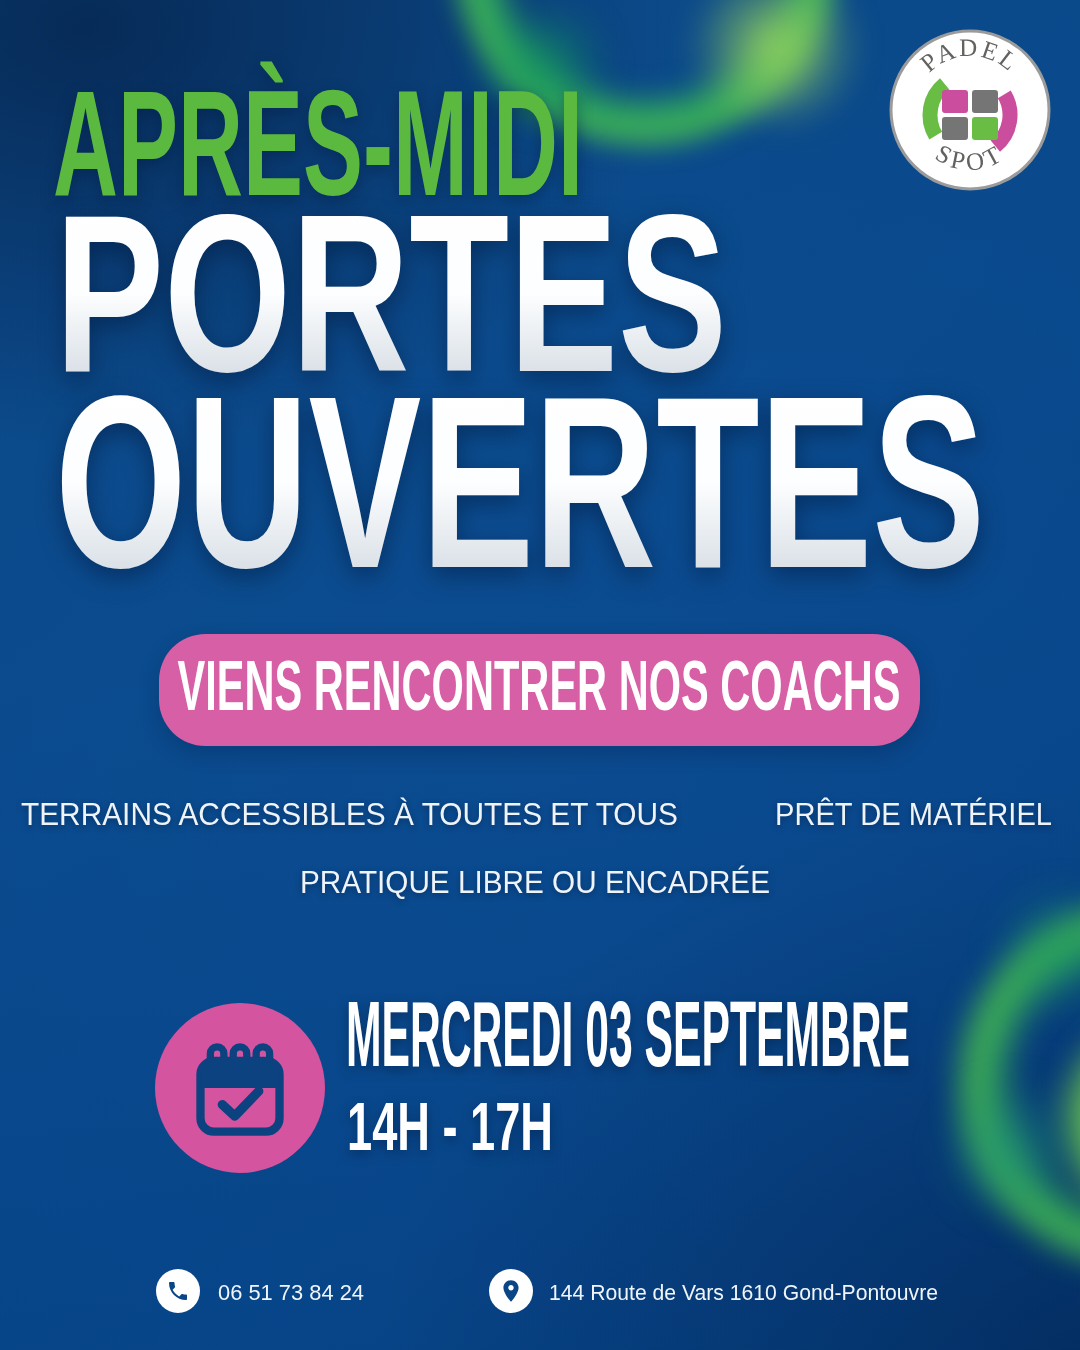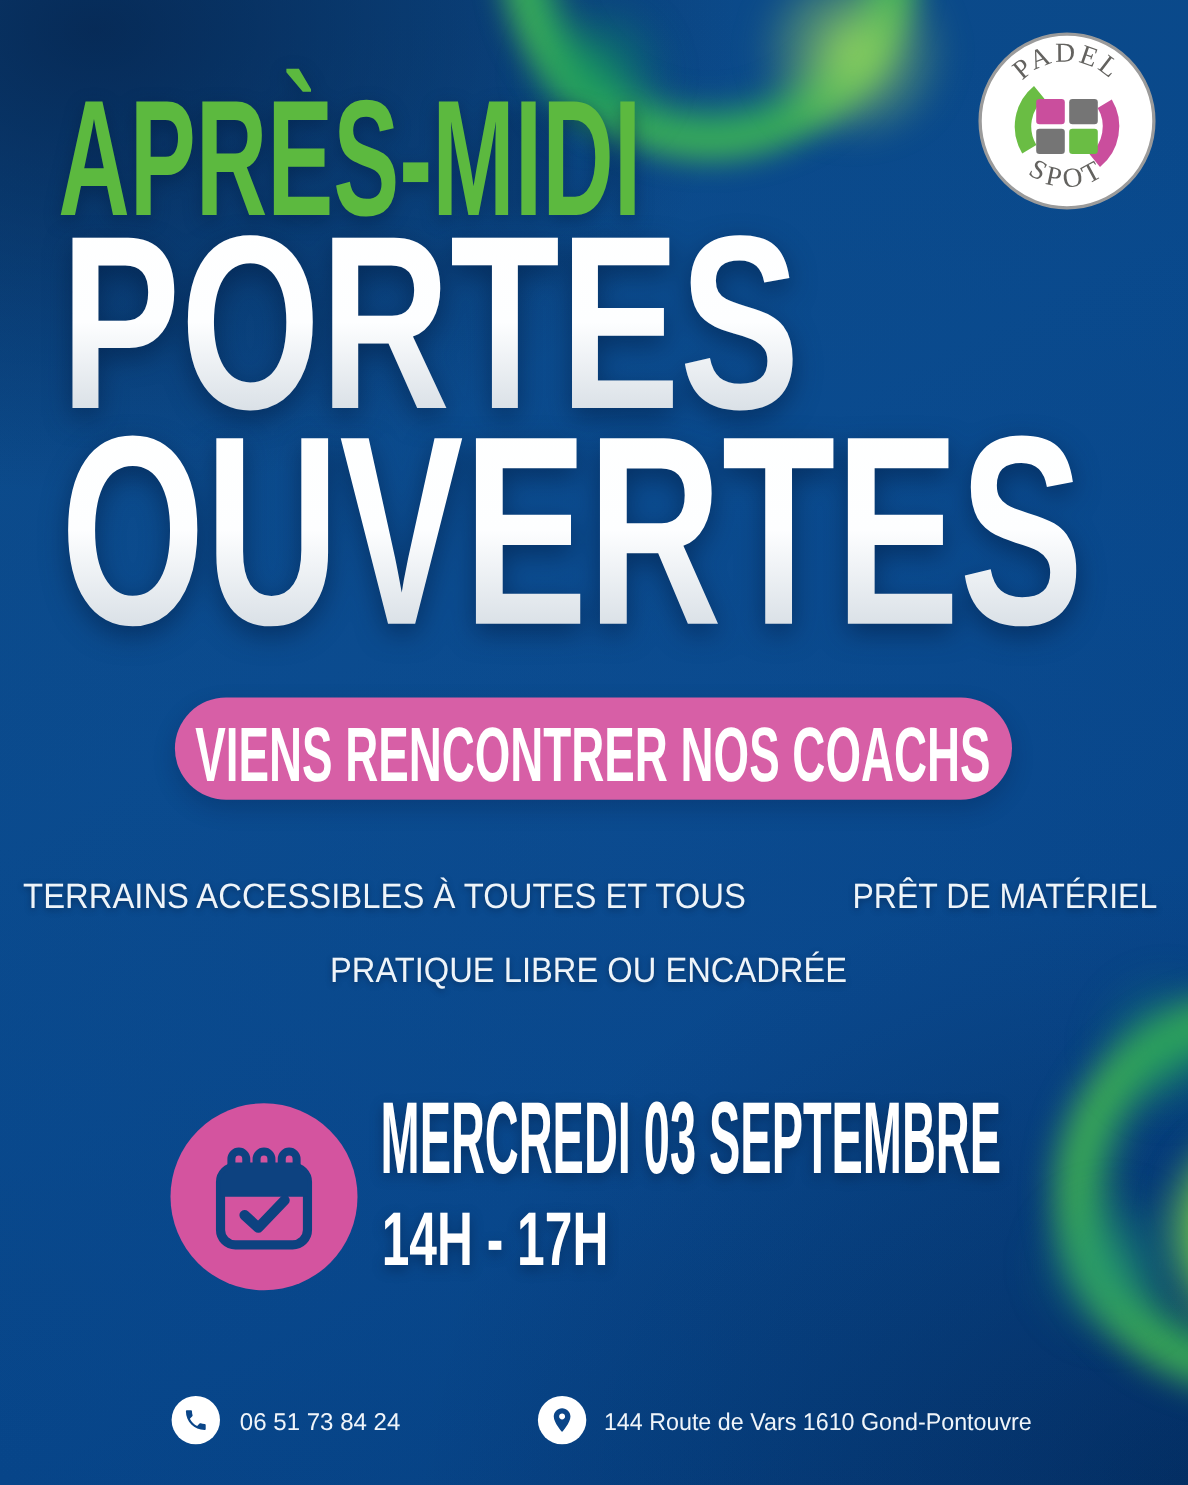--- a/index.html
+++ b/index.html
@@ -31,21 +31,21 @@
        background:radial-gradient(circle, rgba(25,155,100,.5), rgba(25,155,100,0) 70%);}
 
   .logo{left:888px;top:28px;width:164px;height:164px;}
   .logo text{font-family:"Liberation Serif",serif;fill:#63625f;}
 
   .headline text{font-family:"Liberation Sans",sans-serif;font-weight:700;}
   .eyebrow{left:48px;top:30px;width:620px;height:180px;filter:drop-shadow(0 5px 8px rgba(0,22,55,.40));}
   .titles1{left:50px;top:150px;width:1000px;height:260px;filter:drop-shadow(0 8px 12px rgba(0,22,55,.50));}
   .titles2{left:50px;top:360px;width:1000px;height:260px;filter:drop-shadow(0 8px 12px rgba(0,22,55,.50));}
 
-  .pill{left:159px;top:634px;width:761px;height:93px;border-radius:46.5px;background:#d75fa6;
+  .pill{left:159px;top:634px;width:761px;height:112px;border-radius:46.5px;background:#d75fa6;
         box-shadow:0 8px 20px rgba(0,20,50,.22);}
   .pill svg{position:absolute;left:0;top:0;}
   .pill text{font-family:"Liberation Sans",sans-serif;font-weight:700;fill:#ffffff;}
 
   .features{left:0;top:780px;width:1080px;height:130px;filter:drop-shadow(0 2px 3px rgba(0,20,50,.45));}
   .features text{fill:#eef4f9;font-weight:400;}
 
   .cal-circle{left:155px;top:1003px;width:170px;height:170px;border-radius:50%;background:#d4549f;
               display:flex;align-items:center;justify-content:center;}
   .event{left:340px;top:980px;width:640px;height:200px;filter:drop-shadow(0 4px 6px rgba(0,22,55,.45));}

